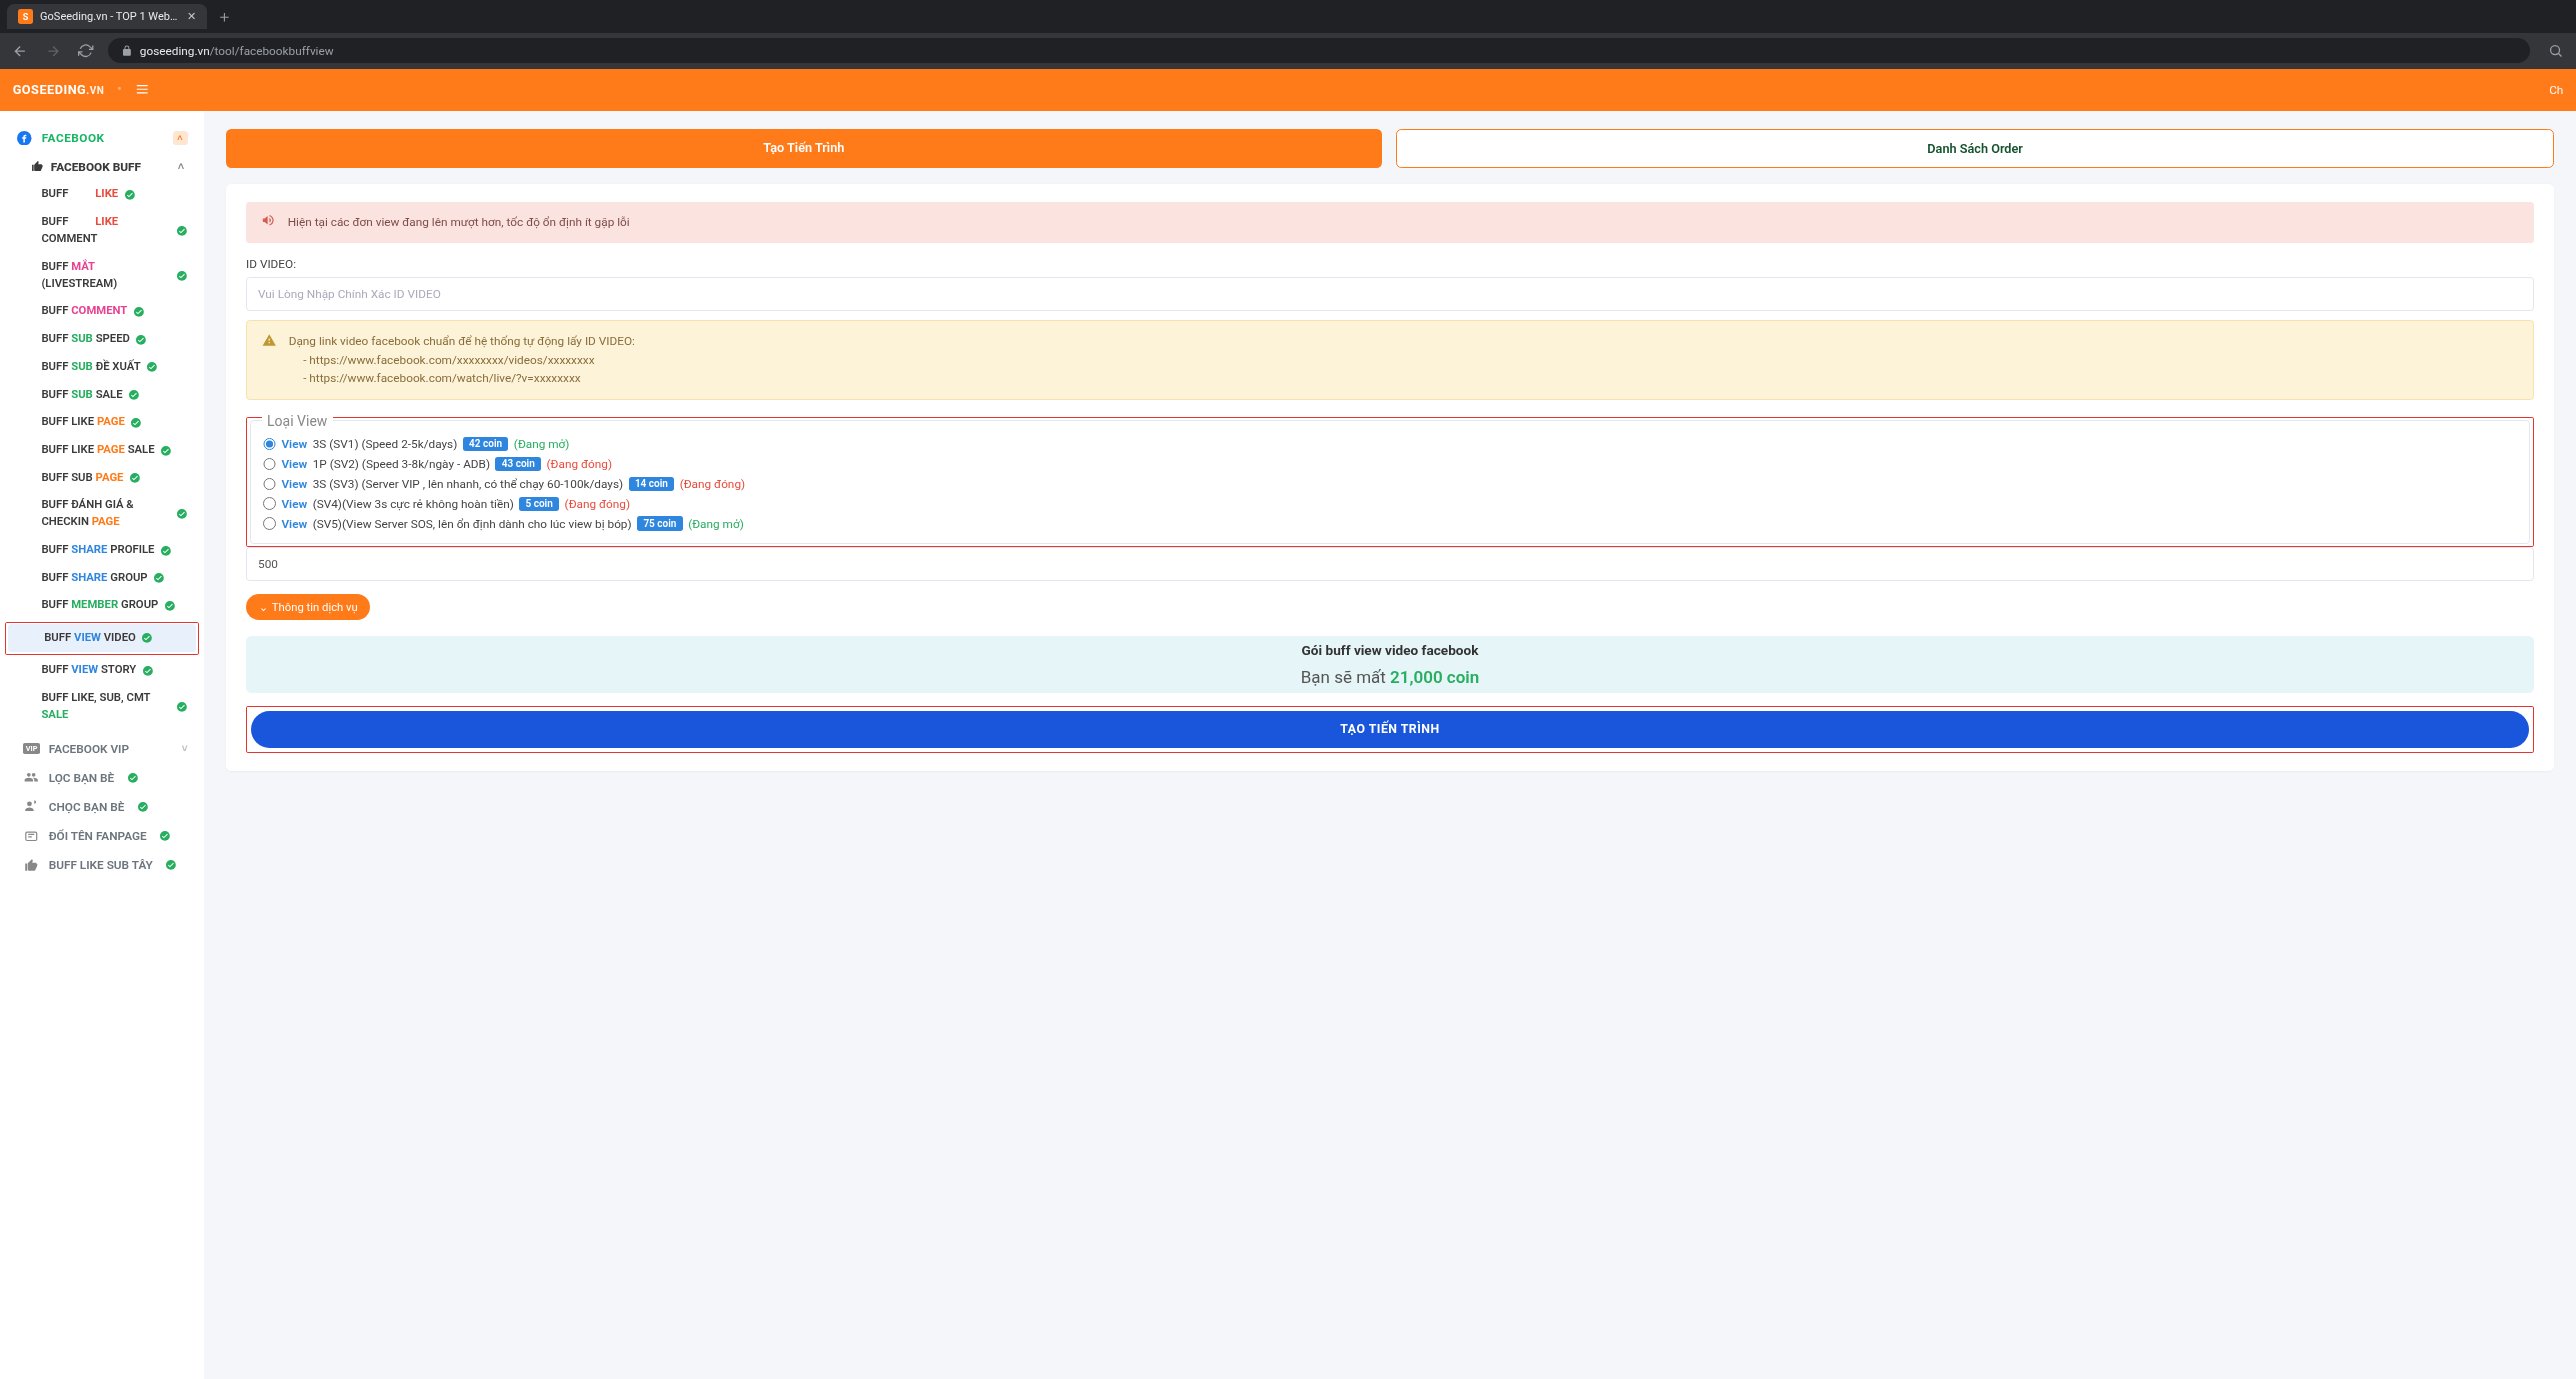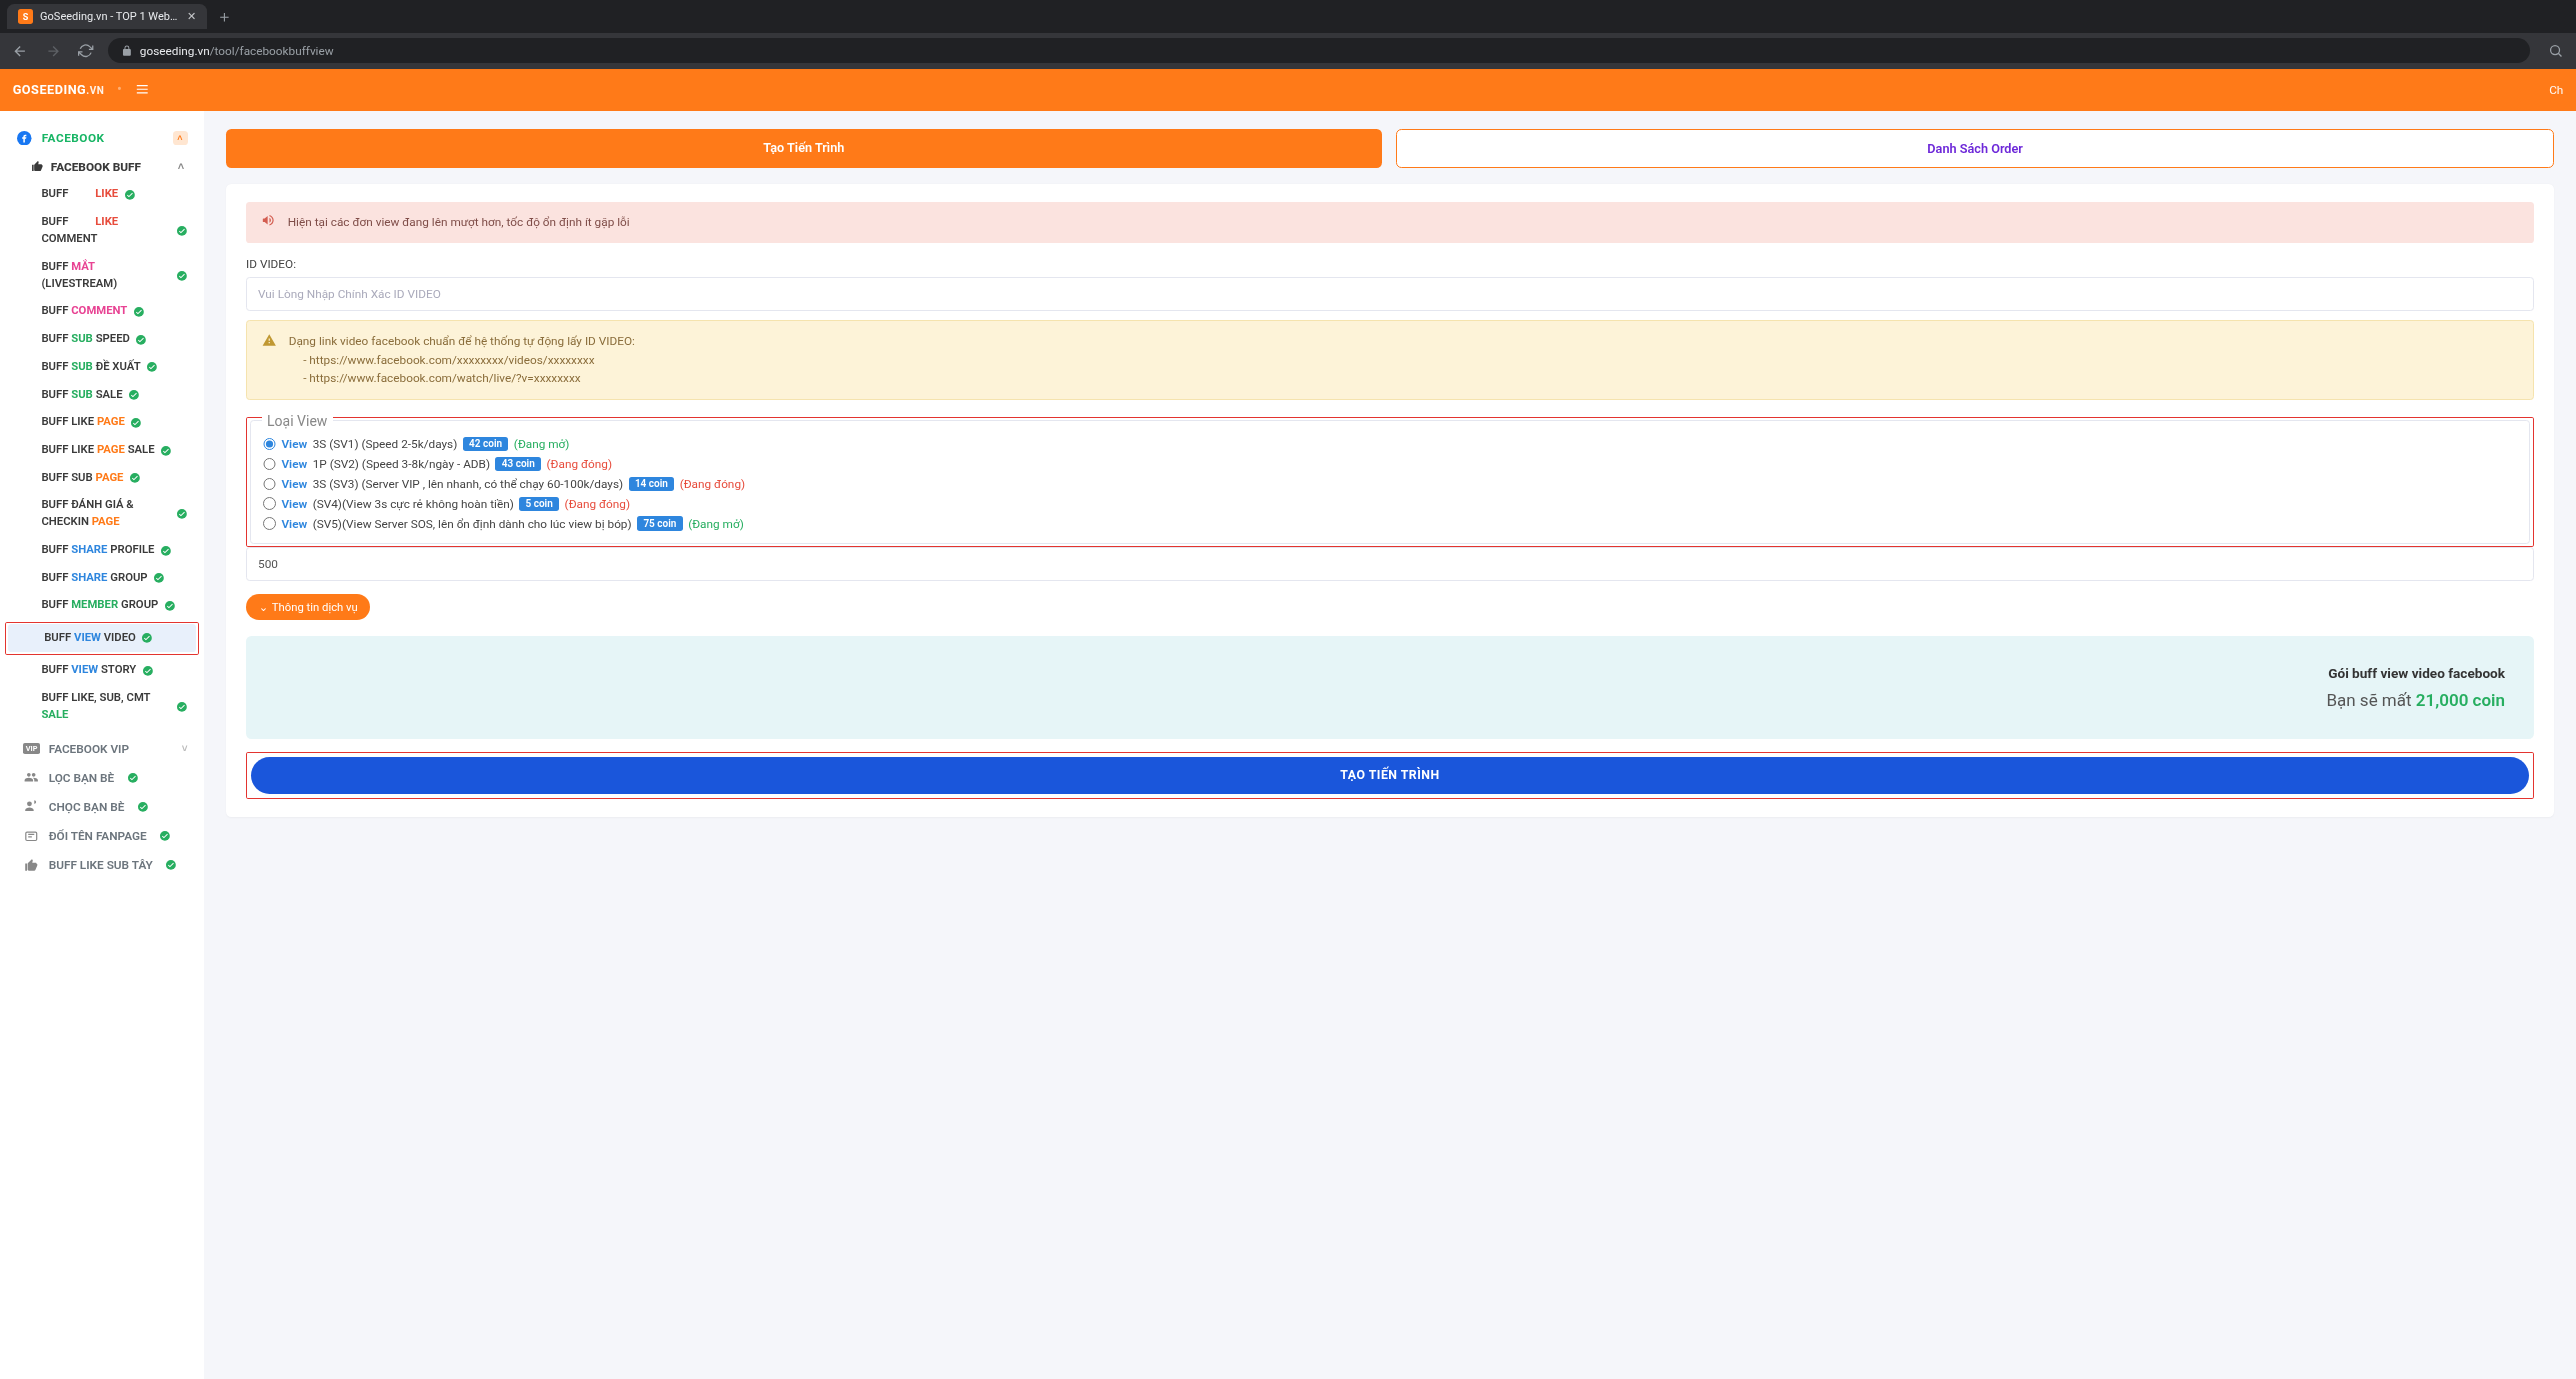--- a/index.html
+++ b/index.html
@@ -55,21 +55,21 @@
 .icon-box { width: 16.3px; display: inline-flex; justify-content: center; color: #888; }
 
 
 .redbox { border: 1.8px solid #e3342f; border-radius: 1.8px; }
 .sidebar-highlight-wrap { padding: 1.8px; margin: 1.8px 0; }
 
 
 .page-tabs { display: flex; gap: 14.5px; margin-bottom: 16.3px; }
 .page-tab { flex: 1; text-align: center; padding: 11px; border-radius: 5.4px; font-size: 12.7px; font-weight: 600; cursor: pointer; }
 .page-tab.primary { background: #ff7a18; color: #fff; }
-.page-tab.secondary { background: #fff; color: #6d28d9; border: 0.9px solid #ff7a18; }
+.page-tab.secondary { background: #fff; color: #14532d; border: 0.9px solid #ff7a18; }
 
 
 .card { background: #fff; border-radius: 5.4px; padding: 18px 20px; box-shadow: 0 0.9px 1.8px rgba(0,0,0,.04); }
 
 
 .banner { border-radius: 3.6px; padding: 11px 14.5px; display: flex; gap: 12.7px; align-items: flex-start; font-size: 11.8px; }
 .banner.pink { background: #fbe3df; color: #7f4d48; margin-bottom: 14.5px; text-align: right; }
 .banner.pink .bicon { color: #d35d50; }
 .banner.yellow { background: #fdf3d8; color: #8a6d3b; border: 0.9px solid #f5e3ae; margin-top: 9px; }
 .banner.yellow .bicon { color: #c09832; margin-top: 1.8px; }
@@ -91,21 +91,21 @@
 .rt-desc { color: #444; }
 .coin-badge { background: #2e86de; color: #fff; font-size: 10px; padding: 1.8px 6.4px; border-radius: 2.7px; font-weight: 600; }
 .status-open { color: #27ae60; }
 .status-closed { color: #e74c3c; }
 
 
 .info-pill-wrap { margin-top: 12.7px; }
 .info-pill { display: inline-flex; align-items: center; gap: 3.6px; background: #ff7a18; color: #fff; border-radius: 16.3px; padding: 6.4px 12.7px; font-size: 11.3px; cursor: pointer; }
 
 
-.summary { margin-top: 16.3px; background: #e6f5f7; border-radius: 5.4px; padding: 29px; text-align: right; }
+.summary { margin-top: 16.3px; background: #e6f5f7; border-radius: 5.4px; padding: 6px; text-align: center; }
 .summary .title { font-size: 13.6px; font-weight: 700; color: #333; margin-bottom: 9px; }
 .summary .line { font-size: 17px; color: #555; }
 .summary .coins { color: #27ae60; font-weight: 600; }
 
 
 .submit-wrap { margin-top: 12.7px; padding: 3.6px; }
 .submit-btn { width: 100%; background: #1a56db; color: #fff; border: none; border-radius: 20px; padding: 11.8px; font-size: 12.3px; font-weight: 700; letter-spacing: 0.5px; cursor: pointer; }
 
 svg { display: block; }
 </style>

